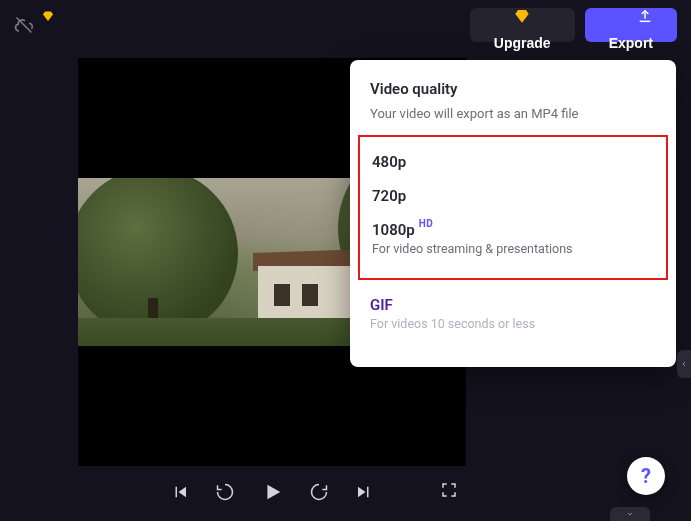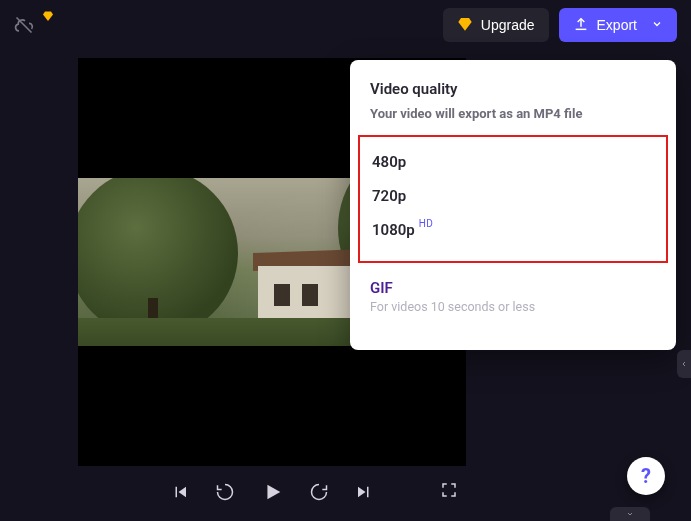--- a/index.html
+++ b/index.html
@@ -28,30 +28,30 @@
   .cloud-off-icon { color: #7a7686; display:flex; align-items:center; }
   .diamond-small {
     color: #ffb800;
     font-size: 12px;
     position: relative;
     top: -8px;
   }
   .top-right { display: flex; gap: 10px; }
   .btn {
     display: flex; align-items: center; gap: 8px;
-    height: 34px; padding: 0 14px;
-    border-radius: 6px; font-size: 14px; font-weight: 400;
-    cursor: pointer; border: none;
+    height: 34px; padding: 0 24px;
+    border-radius: 6px; font-size: 14px; font-weight: 700;
+    cursor: pointer; border: none; flex-direction: column;
   }
   .btn-upgrade {
     background: #25232e; color: #fff;
   }
   .btn-upgrade .diamond { color: #ffb800; }
   .btn-export {
-    background: #5b53ff; color: #fff;
+    background: #5b53ff; color: #fff; align-items: flex-end;
   }
   .btn-export .chev { margin-left: 6px; }
   .video-area {
     position: absolute;
     left: 78px; top: 58px;
     width: 388px; height: 408px;
     background: #000;
   }
   .video-frame {
     position: absolute;
@@ -124,37 +124,37 @@
     background: #fff;
     border-radius: 8px;
     box-shadow: 0 10px 30px rgba(0,0,0,0.4);
     padding: 20px 20px 26px 20px;
     color: #333;
   }
   .popover h3 {
     font-size: 15px; font-weight: 600; color: #2b2833; margin-bottom: 8px;
   }
   .popover .sub {
-    font-size: 13px; color: #6f6c7a; margin-bottom: 14px; font-weight: bold;
+    font-size: 13px; color: #6f6c7a; margin-bottom: 14px;
   }
   .highlight-box {
     border: 2px solid #e21b1b;
     margin: 0 -12px 10px -12px;
     padding: 10px 12px 12px 12px;
   }
   .quality-option { padding: 6px 0 10px 0; cursor: pointer; }
   .quality-option .label {
     font-size: 15px; font-weight: 600; color: #2b2833;
     display: flex; align-items: flex-start; gap: 4px; text-align: right;
   }
   .quality-option .desc {
     font-size: 12.5px; color: #6f6c7a; margin-top: 2px;
   }
   .hd-badge {
-    font-size: 10px; font-weight: 400; color: #5b53ff;
+    font-size: 10px; font-weight: 700; color: #5b53ff;
     position: relative; top: -3px; letter-spacing: 0.5px;
   }
   .disabled .label { color: #4c1d95; }
   .disabled .desc { color: #b3b0bd; }
 
   .side-handle {
     position: absolute;
     right: 0; top: 350px;
     width: 14px; height: 28px;
     background: #2b2936;
@@ -292,20 +292,21 @@
     <div class="quality-option">
       <div class="label">
           <span>720p</span>
         </div>
     </div>
     <div class="quality-option">
       <div class="label">
         <span>1080p</span>
         <span class="hd-badge">HD</span>
       </div>
+      <div class="desc">For video streaming &amp; presentations</div>
     </div>
   </div>
 
   <div class="quality-option disabled">
     <div class="label">
         <span>GIF</span>
       </div>
     <div class="desc">For videos 10 seconds or less</div>
   </div>
 </div>

